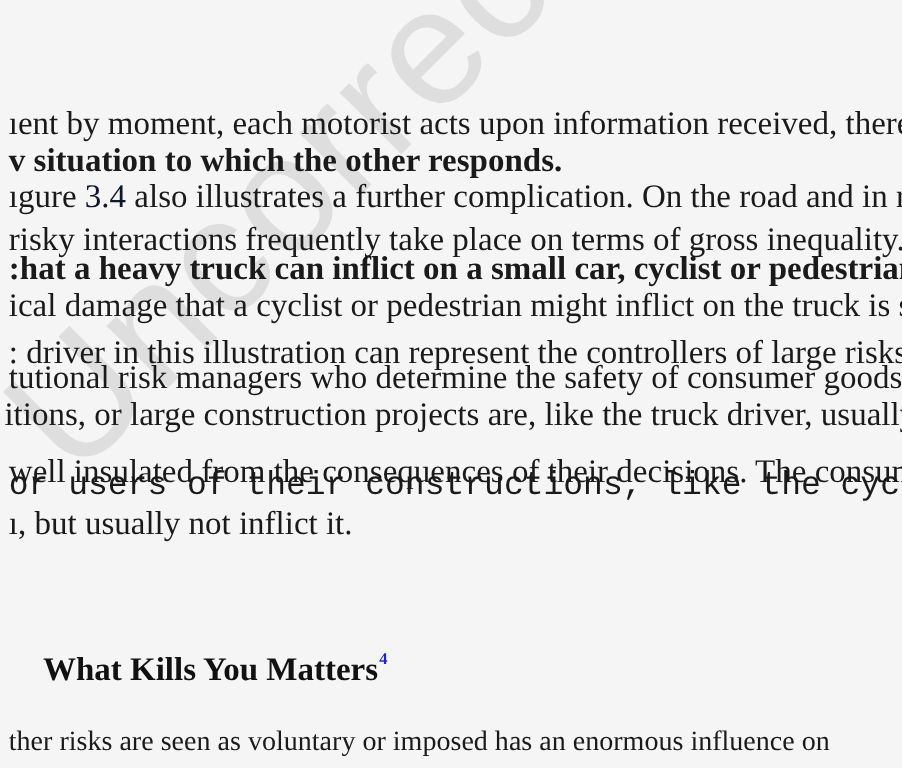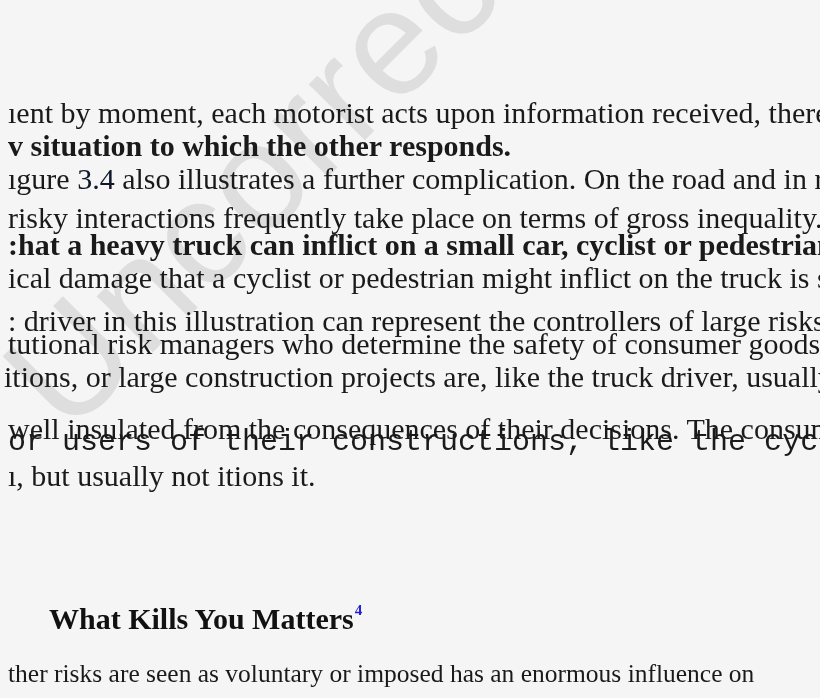--- a/index.html
+++ b/index.html
@@ -98,20 +98,20 @@
     <div class="line" style="left:8px; top:33px;font-weight:bold;">v situation to which the other responds.</div>
     <div class="line" style="left:8px; top:66px;"><span>ıgure </span><span class="ref-link">3.4</span><span> also illustrates a further complication. On the road and in risks ge</span></div>
     <div class="line" style="left:8px; top:105px;"> risky interactions frequently take place on terms of gross inequality. The d</div>
     <div class="line" style="left:8px; top:132px;font-weight:bold;">:hat a heavy truck can inflict on a small car, cyclist or pedestrian is great</div>
     <div class="line" style="left:8px; top:165px;">ical damage that a cyclist or pedestrian might inflict on the truck is small.</div>
     <div class="line" style="left:8px; top:208px;">: driver in this illustration can represent the controllers of large risks of all s</div>
     <div class="line" style="left:8px; top:231px;">tutional risk managers who determine the safety of consumer goods, wor</div>
     <div class="line" style="left:4px; top:264px;">itions, or large construction projects are, like the truck driver, usually per</div>
     <div class="line" style="left:8px; top:297px;margin-top:19px;">well insulated from the consequences of their decisions. The consumers, w</div>
     <div class="line" style="left:8px; top:330px;font-family:Liberation Mono, monospace;">or users of their constructions, like the cyclist, are in a position to suffer</div>
-    <div class="line" style="left:8px; top:363px;">ı, but usually not itions it.</div>
+    <div class="line" style="left:8px; top:363px;">ı, but usually not inflict it.</div>
   </div>
 
-  <h2 class="section-heading" style="margin:16px;"><span>What Kills You Matters</span><sup class="footnote-ref">4</sup></h2>
+  <h2 class="section-heading" style="margin:6px;"><span>What Kills You Matters</span><sup class="footnote-ref">4</sup></h2>
 
   <div class="next-para">ther risks are seen as voluntary or imposed has an enormous influence on</div>
 
 </div>
 
 </body></html>

